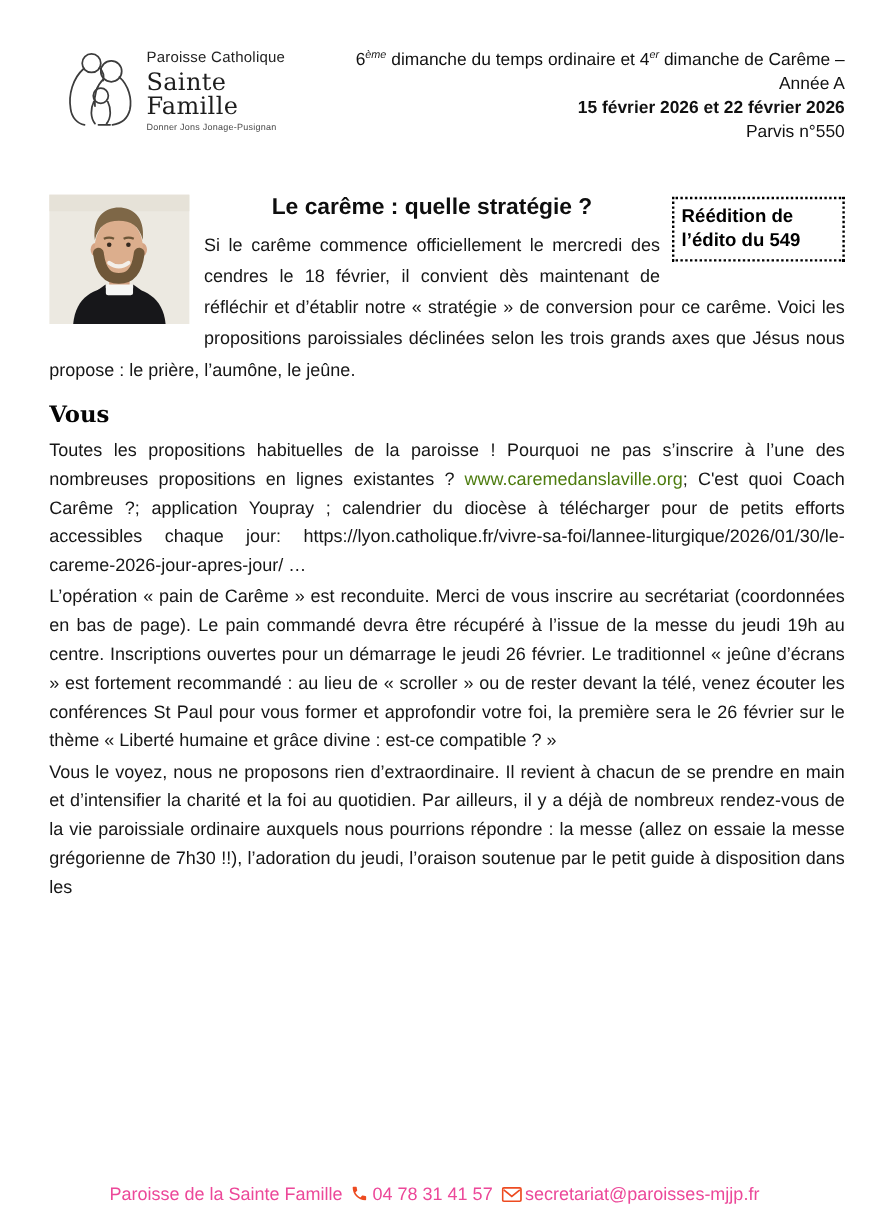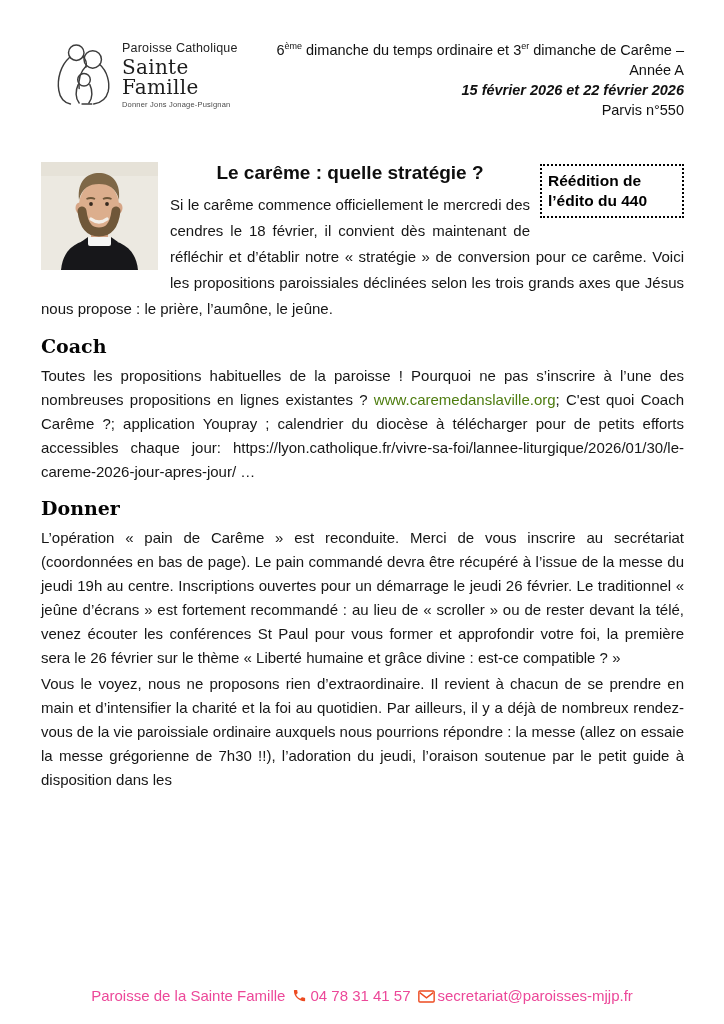--- a/index.html
+++ b/index.html
@@ -1,32 +1,32 @@
 <!DOCTYPE html>
 <html><head>
 <meta charset="utf-8">
 <style>
   html,body{margin:0;padding:0;}
   body{
     width:724px;height:1024px;overflow:hidden;position:relative;
     background:#ffffff;color:#1c1c1c;
     font-family:"Liberation Sans",sans-serif;
   }
-  .page{padding:40px 40px 0 41px;}
+  .page{padding:40px 20px 0 41px;}
 
   
   .header{display:flex;justify-content:space-between;align-items:flex-start;}
   .brand{display:flex;align-items:center;gap:7px;margin-left:12px;}
   .brand-text{line-height:1;}
   .brand-l1{font-size:12.5px;color:#232323;letter-spacing:.2px;}
   .brand-l2{font-family:"DejaVu Serif",serif;font-size:20px;color:#1d1d1d;margin-top:3px;letter-spacing:.3px;}
   .brand-l3{font-size:7.5px;color:#4a4a4a;margin-top:4px;letter-spacing:.2px;}
   .edition{text-align:right;font-size:14.5px;line-height:20px;color:#111;}
-  .edition .bold{font-weight:bold;font-style:italic;}
-  sup{font-size:9px;line-height:0;}
+  .edition .bold{font-weight:bold;}
+  sup{font-size:9px;line-height:0;font-style:italic;}
 
   
   .article{margin-top:42px;}
   .portrait{
     float:left;width:117px;height:108px;margin:0 12px 4px 0;
     display:block;
   }
   .reissue-box{
     float:right;width:128px;margin:2px 0 8px 10px;
     border:2px dotted #000;padding:5px 6px;
@@ -78,21 +78,21 @@
         </svg>
       </span>
       <span class="brand-text">
         <div class="brand-l1">Paroisse Catholique</div>
         <div class="brand-l2">Sainte Famille</div>
         <div class="brand-l3">Donner Jons Jonage-Pusignan</div>
       </span>
     </div>
 
     <div class="edition">
-      <div><span>6</span><sup>ème</sup><span> dimanche du temps ordinaire et 3</span><sup>er</sup><span> dimanche de Carême – Année A</span></div>
+      <div><span>6</span><sup>ème</sup><span> dimanche du temps ordinaire et 4</span><sup>er</sup><span> dimanche de Carême – Année A</span></div>
       <div class="bold">15 février 2026 et 22 février 2026</div>
       <div>Parvis n°550</div>
     </div>
   </div>
 
   <div class="article">
 
     <span class="portrait">
       <svg width="117" height="108" viewBox="0 0 117 108" aria-hidden="true">
         <rect width="117" height="108" fill="#ECE9E1"></rect>
@@ -110,31 +110,30 @@
         <path d="M50 57 Q58 63 66 57" stroke="#f3efe9" stroke-width="3.4" fill="none" stroke-linecap="round"></path>
         <circle cx="50" cy="42" r="1.9" fill="#35291f"></circle>
         <circle cx="66" cy="42" r="1.9" fill="#35291f"></circle>
         <path d="M45.5 37 Q50 35 54 37" stroke="#6d5638" stroke-width="1.8" fill="none"></path>
         <path d="M62 37 Q66 35 70.5 37" stroke="#6d5638" stroke-width="1.8" fill="none"></path>
       </svg>
     </span>
 
     <div class="reissue-box">
       <div>Réédition de</div>
-      <div>l’édito du 440</div>
+      <div>l’édito du 549</div>
     </div>
 
     <div class="title">Le carême : quelle stratégie ?</div>
 
     <p class="body intro">Si le carême commence officiellement le mercredi des cendres le 18 février, il convient dès maintenant de réfléchir et d’établir notre « stratégie » de conversion pour ce carême. Voici les propositions paroissiales déclinées selon les trois grands axes que Jésus nous propose : le prière, l’aumône, le jeûne.</p>
 
-    <h2 class="sec">Coach</h2>
+    <h2 class="sec">Vous</h2>
     <p class="body"><span>Toutes les propositions habituelles de la paroisse ! Pourquoi ne pas s’inscrire à l’une des nombreuses propositions en lignes existantes ? </span><a class="weblink">www.caremedanslaville.org</a><span>; C'est quoi Coach Carême ?; application Youpray ; calendrier du diocèse à télécharger pour de petits efforts accessibles chaque jour: https://lyon.catholique.fr/vivre-sa-foi/lannee-liturgique/2026/01/30/le-careme-2026-jour-apres-jour/ …</span></p>
 
-    <h2 class="sec">Donner</h2>
 
     <p class="body">L’opération « pain de Carême » est reconduite. Merci de vous inscrire au secrétariat (coordonnées en bas de page). Le pain commandé devra être récupéré à l’issue de la messe du jeudi 19h au centre. Inscriptions ouvertes pour un démarrage le jeudi 26 février. Le traditionnel « jeûne d’écrans » est fortement recommandé : au lieu de « scroller » ou de rester devant la télé, venez écouter les conférences St Paul pour vous former et approfondir votre foi, la première sera le 26 février sur le thème « Liberté humaine et grâce divine : est-ce compatible ? »</p>
 
     <p class="body closing">Vous le voyez, nous ne proposons rien d’extraordinaire. Il revient à chacun de se prendre en main et d’intensifier la charité et la foi au quotidien. Par ailleurs, il y a déjà de nombreux rendez-vous de la vie paroissiale ordinaire auxquels nous pourrions répondre : la messe (allez on essaie la messe grégorienne de 7h30 !!), l’adoration du jeudi, l’oraison soutenue par le petit guide à disposition dans les</p>
   </div>
 </div>
 
 <div class="footer">
   <span>Paroisse de la Sainte Famille</span><span><svg width="15" height="15" viewBox="0 0 24 24">
         <path fill="#ED4B21" d="M6.62 10.79c1.44 2.83 3.76 5.14 6.59 6.59l2.2-2.2c.27-.27.67-.36 1.02-.24 1.12.37 2.33.57 3.57.57.55 0 1 .45 1 1V20c0 .55-.45 1-1 1-9.39 0-17-7.61-17-17 0-.55.45-1 1-1h3.5c.55 0 1 .45 1 1 0 1.25.2 2.45.57 3.57.11.35.03.74-.24 1.02l-2.2 2.2z"></path>

